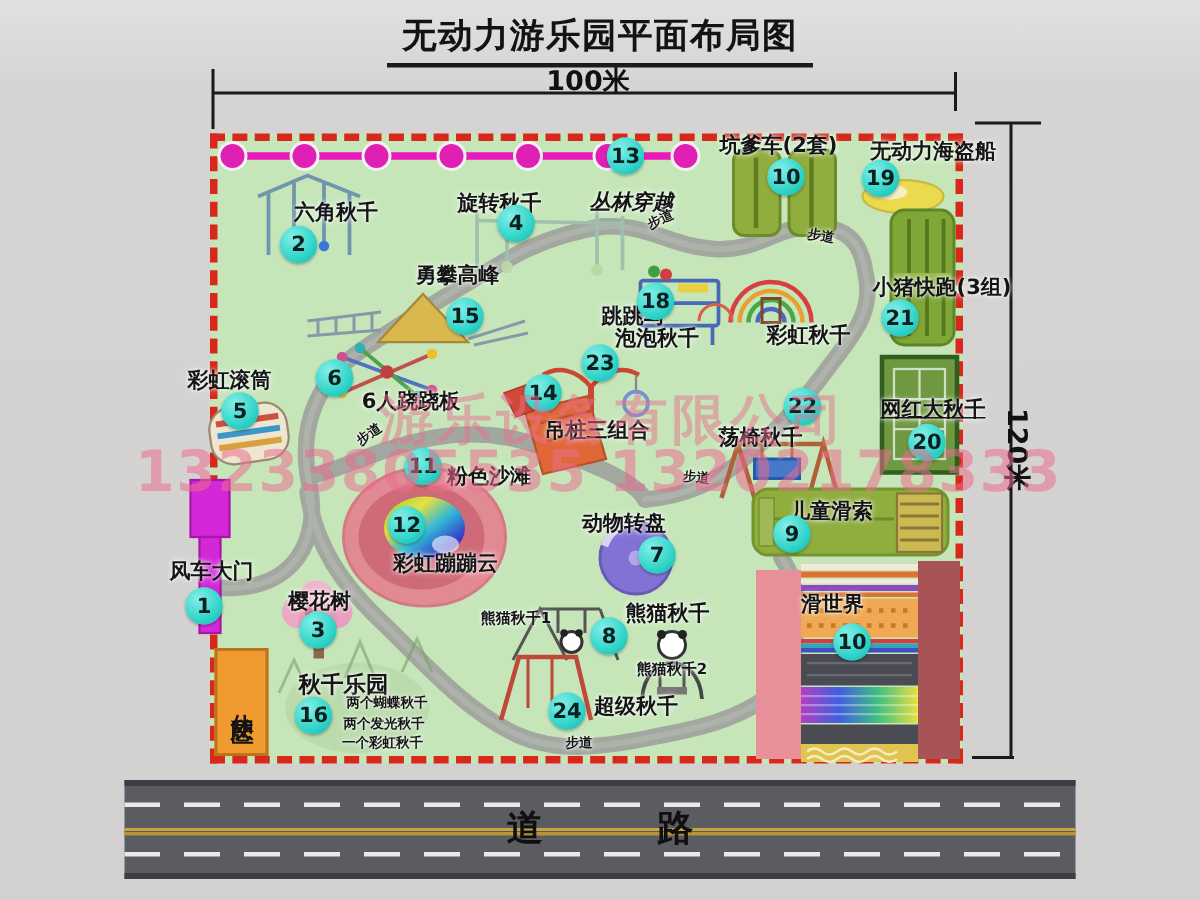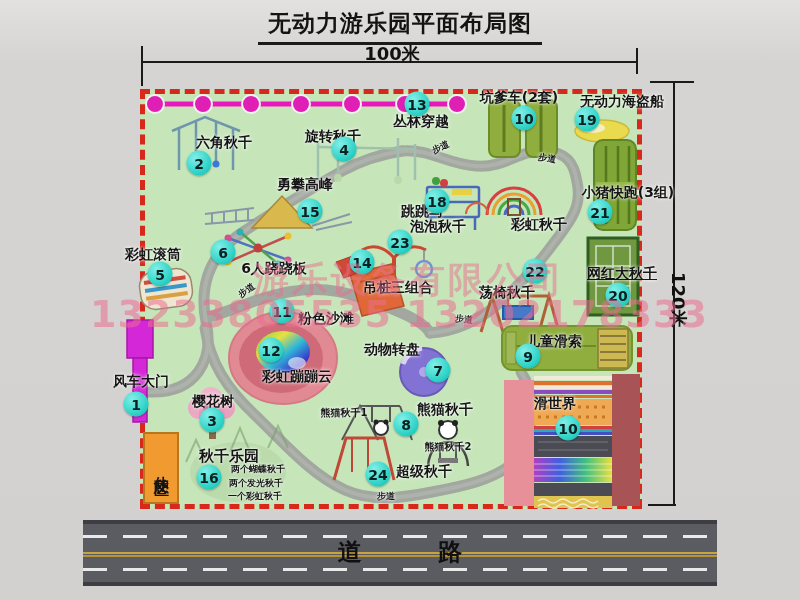--- a/index.html
+++ b/index.html
@@ -328,33 +328,33 @@
       <div class="map-label" style="left: 224px; top: 135px;">六角秋千</div>
       <div class="badge" style="left: 199px; top: 163px;">2</div>
       <div class="map-label" style="left: 213px; top: 394px;">樱花树</div>
       <div class="badge" style="left: 212px; top: 420px;">3</div>
       <div class="map-label" style="left: 333px; top: 129px;">旋转秋千</div>
       <div class="badge" style="left: 344px; top: 149px;">4</div>
       <div class="map-label" style="left: 153px; top: 247px;">彩虹滚筒</div>
       <div class="badge" style="left: 160px; top: 274px;">5</div>
       <div class="map-label" style="left: 254px; top: 261px; margin-left: 20px;">6人跷跷板</div>
       <div class="badge" style="left: 223px; top: 252px;">6</div>
-      <div class="map-label" style="left: 392px; top: 342px; font-family: Liberation Serif, serif;">动物转盘</div>
+      <div class="map-label" style="left: 416px; top: 342px; font-family: Liberation Serif, serif;">动物转盘</div>
       <div class="badge" style="left: 438px; top: 370px;">7</div>
       <div class="map-label" style="left: 445px; top: 402px;">熊猫秋千</div>
       <div class="badge" style="left: 406px; top: 424px;">8</div>
       <div class="map-label" style="left: 554px; top: 334px;">儿童滑索</div>
       <div class="badge" style="left: 528px; top: 356px;">9</div>
       <div class="map-label" style="left: 555px; top: 396px;">滑世界</div>
       <div class="badge" style="left: 568px; top: 428px;">10</div>
       <div class="map-label" style="left: 326px; top: 311px;">粉色沙滩</div>
       <div class="badge" style="left: 282px; top: 311px;">11</div>
       <div class="map-label" style="left: 297px; top: 369px;">彩虹蹦蹦云</div>
       <div class="badge" style="left: 271px; top: 350px;">12</div>
-      <div class="map-label" style="left: 421px; top: 114px;">丛林穿越</div>
+      <div class="map-label" style="left: 421px; top: 128px; font-style: italic;">丛林穿越</div>
       <div class="badge" style="left: 417px; top: 104px;">13</div>
       <div class="map-label" style="left: 398px; top: 280px;">吊桩三组合</div>
       <div class="badge" style="left: 362px; top: 262px;">14</div>
       <div class="map-label" style="left: 305px; top: 177px;">勇攀高峰</div>
       <div class="badge" style="left: 310px; top: 211px;">15</div>
       <div class="map-label" style="left: 229px; top: 448px; font-size: 15px;">秋千乐园</div>
       <div class="badge" style="left: 209px; top: 477px;">16</div>
       <div class="map-label" style="left: 519px; top: 90px;">坑爹车(2套)</div>
       <div class="badge" style="left: 524px; top: 118px;">10</div>
       <div class="map-label" style="left: 400px; top: 204px; padding-left: 44px;">跳跳马</div>

